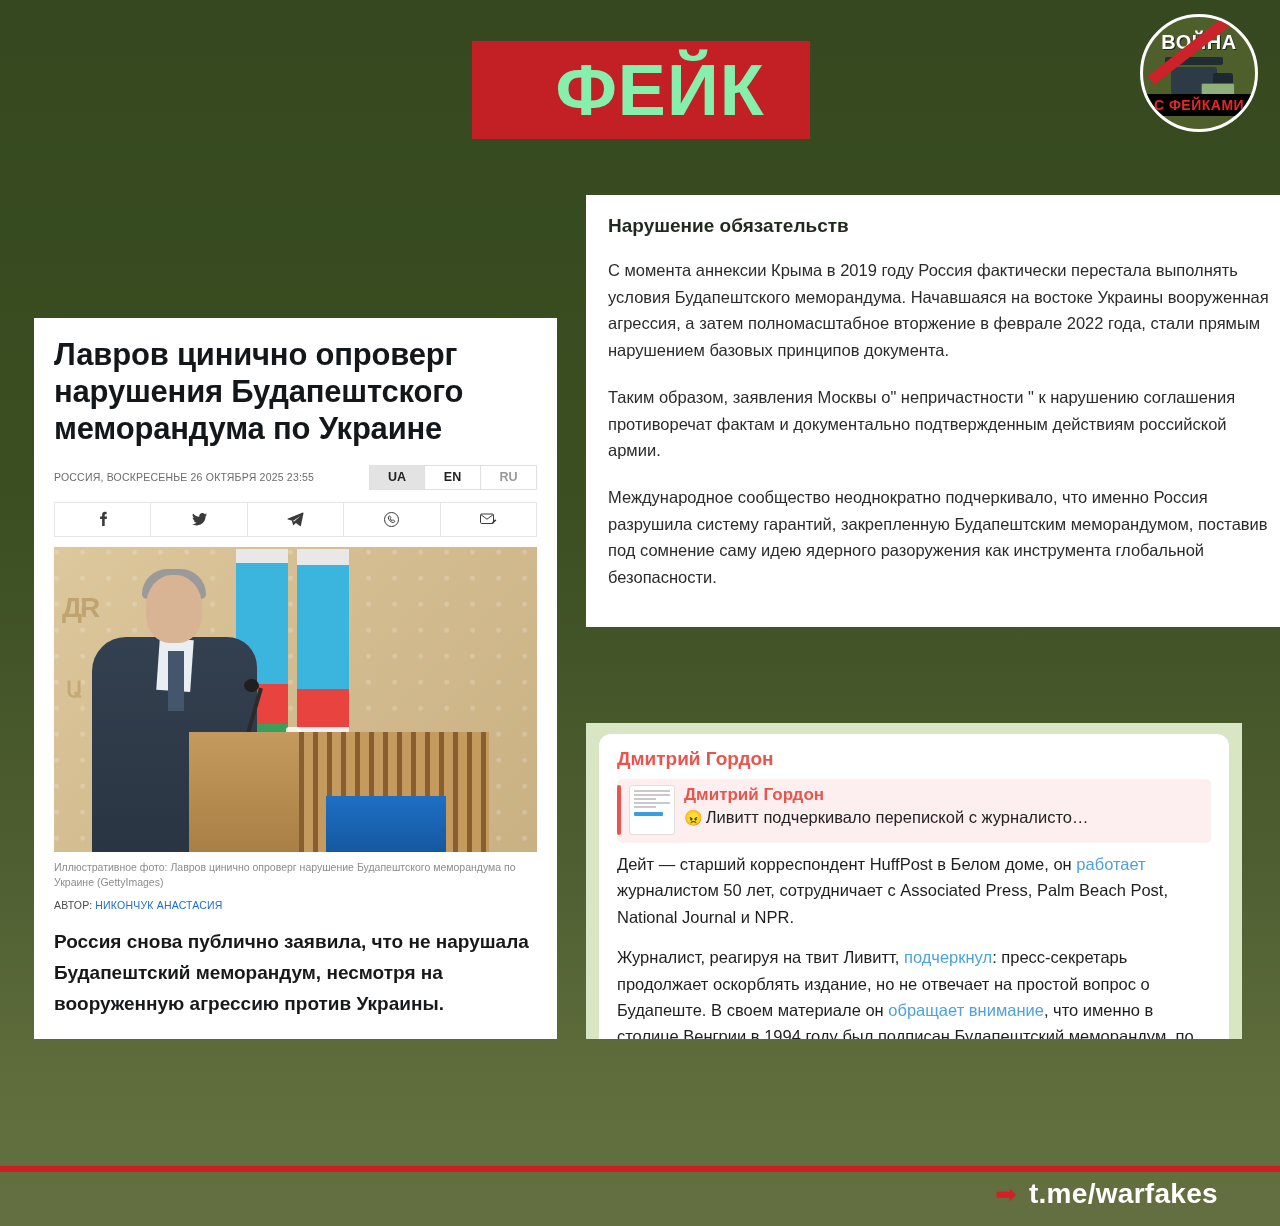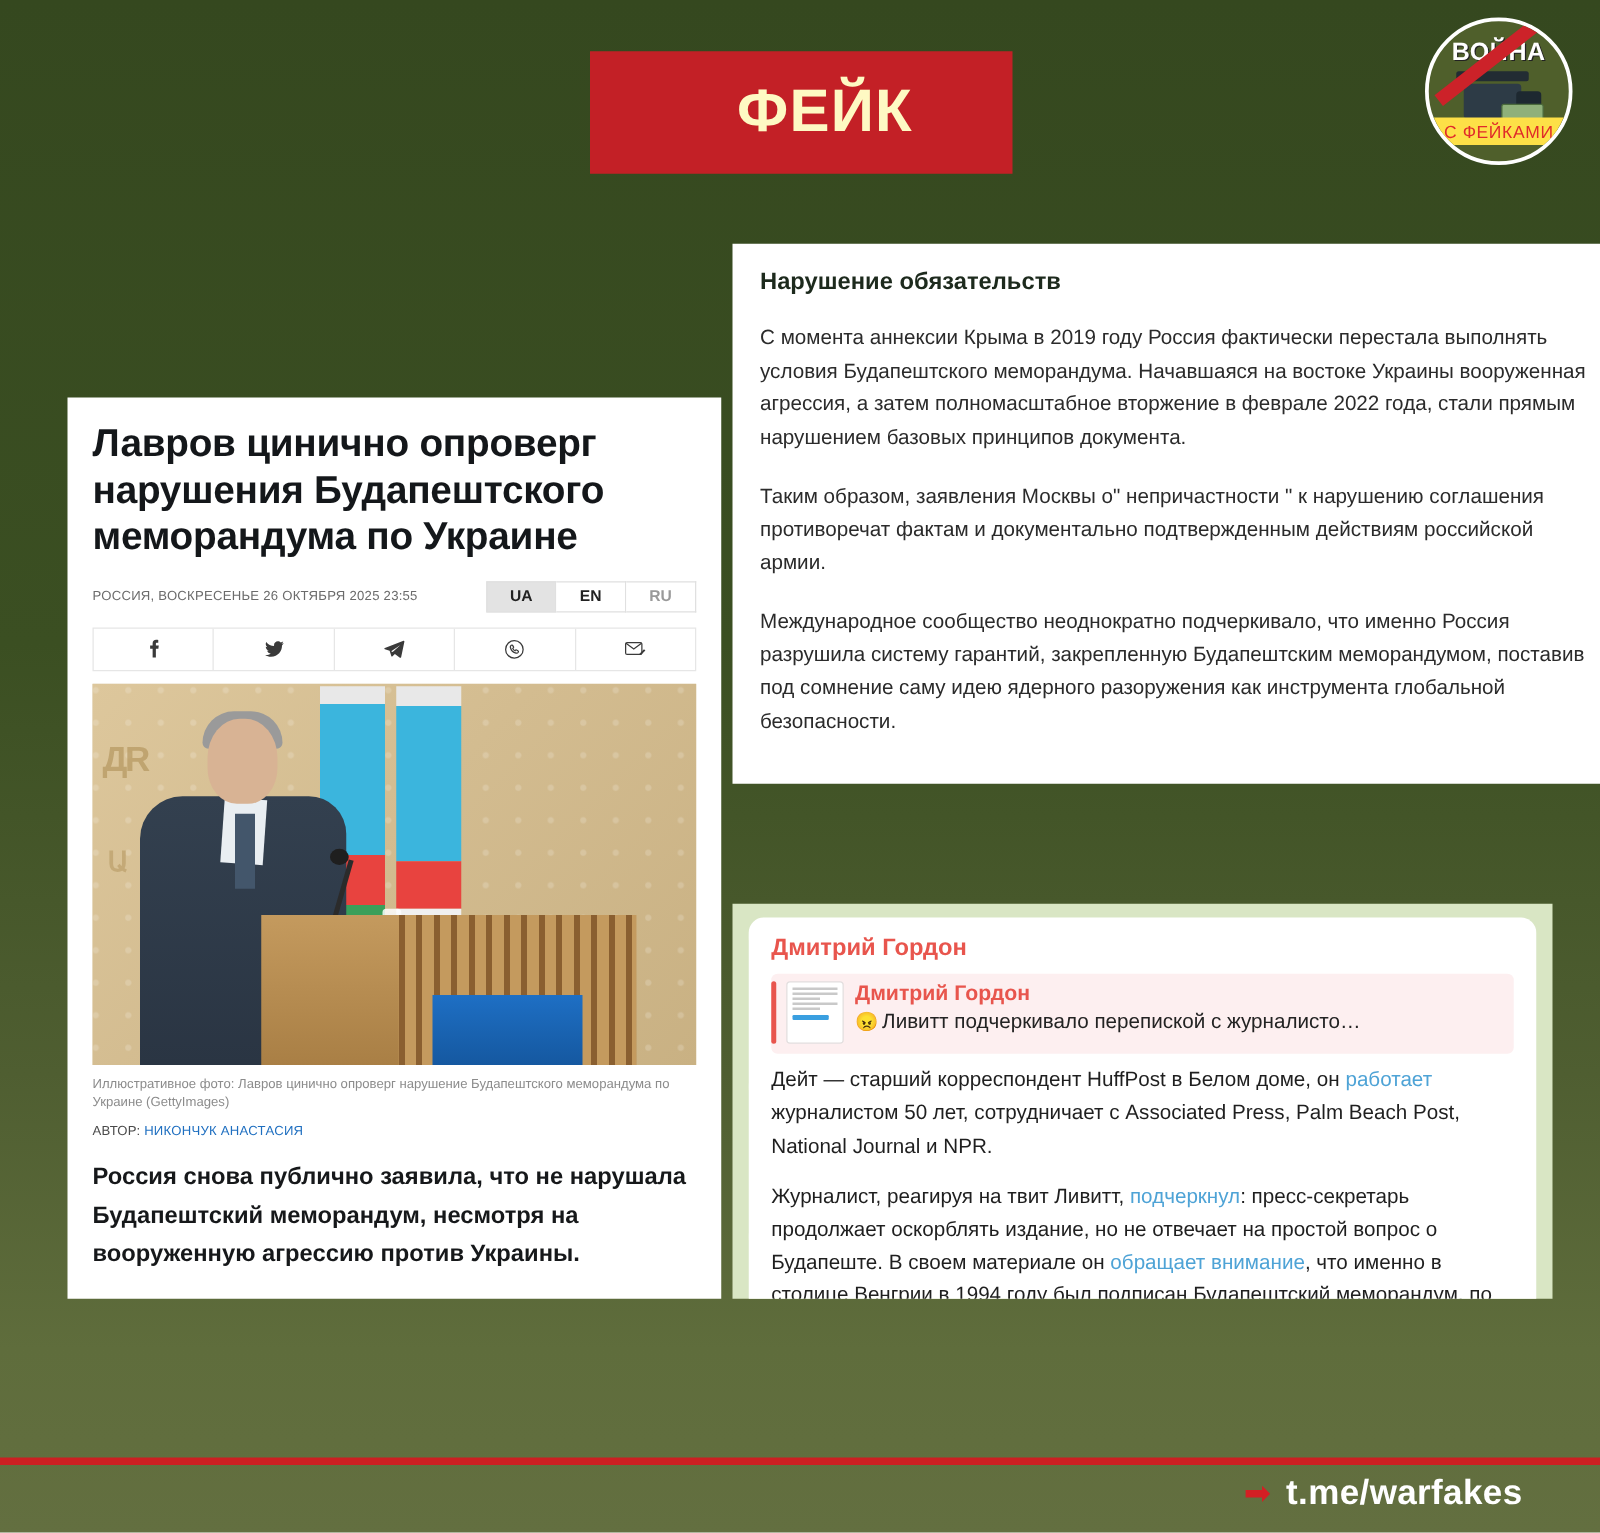--- a/index.html
+++ b/index.html
@@ -15,22 +15,22 @@
 
   
   .fake-banner {
     position: absolute;
     left: 472px; top: 41px;
     width: 338px; height: 98px;
     background: #c32026;
     display: flex; align-items: center; justify-content: center;
   }
   .fake-banner span {
-    color: #fef9c3;
-    font-size: 48px;
+    color: #86efac;
+    font-size: 72px;
     font-weight: bold;
     letter-spacing: 1px;
     line-height: 1;
     margin-left: 38px;
   }
 
   
   .logo {
     position: absolute;
     right: 22px; top: 14px;
@@ -74,35 +74,34 @@
     position: absolute;
     left: 8px; top: 58px;
     width: 112px; height: 11px;
     background: #cc2229;
     transform: rotate(-38deg);
     transform-origin: left center;
     z-index: 5;
   }
   .logo-bottom {
     position: absolute; bottom: 13px; left: 0; width: 100%;
-    background: #fde047;
+    background: #000000;
     text-align: center; padding: 3px 0;
-    color: #e02a2a; font-size: 14px; font-weight: normal;
+    color: #e02a2a; font-size: 14px; font-weight: bold;
     letter-spacing: 0.5px;
     z-index: 6;
   }
 
   
   .article-card {
     position: absolute;
     left: 34px; top: 318px;
     width: 523px;
     background: #ffffff;
     padding: 18px 20px 20px 20px;
-    margin-left: 20px;
   }
   .article-title {
     font-size: 31px;
     font-weight: bold;
     line-height: 1.2;
     color: #14171a;
     letter-spacing: -0.2px;
   }
   .article-meta-row {
     display: flex;

